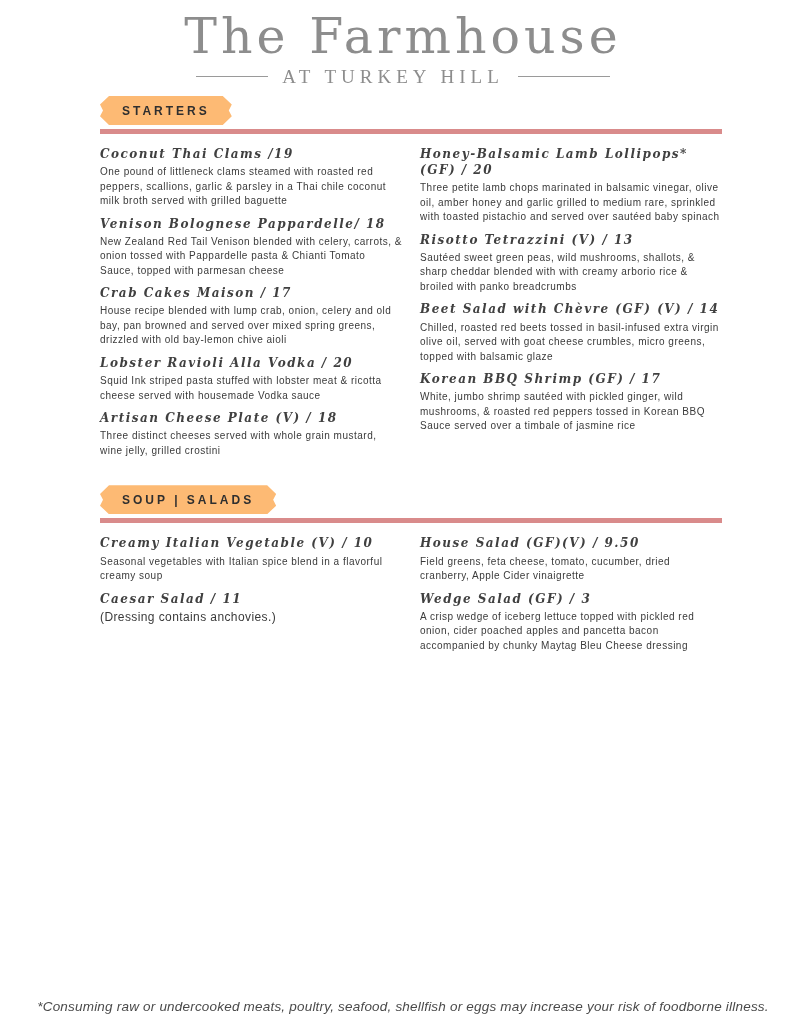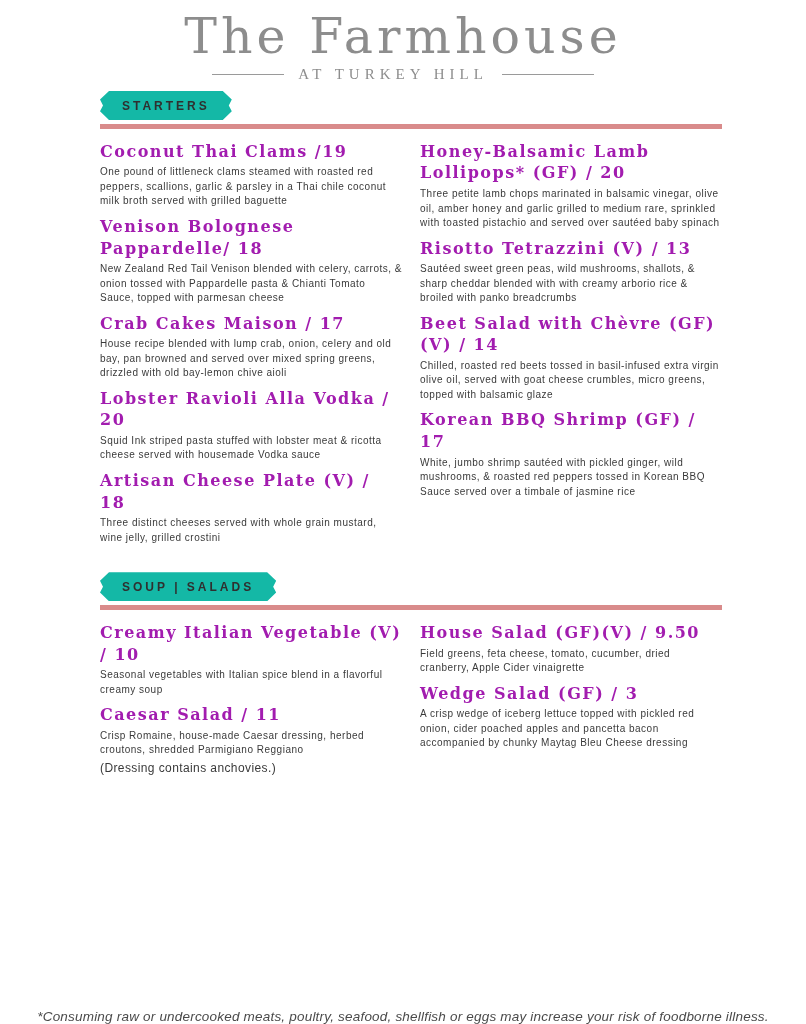--- a/index.html
+++ b/index.html
@@ -27,34 +27,34 @@
     letter-spacing: 4px;
   }
   .logo-sub {
     display: flex;
     align-items: center;
     justify-content: center;
     gap: 14px;
     margin-top: 2px;
     color: #8d8d8d;
     font-family: "Liberation Serif", serif;
-    font-size: 15px;
+    font-size: 19px;
     letter-spacing: 5px;
   }
   .logo-sub .rule-line { height: 1px; background: #9a9a9a; }
   .logo-sub .rule-left  { width: 72px; }
   .logo-sub .rule-right { width: 92px; }
 
   
   .content {
     padding: 8px 84px 0 100px;
   }
   .badge {
     display: inline-block;
-    background: #14b8a6;
+    background: #fdba74;
     color: #2f2f2f;
     font-size: 12px;
     font-weight: 600;
     letter-spacing: 3px;
     padding: 8px 22px 7px 22px;
     clip-path: polygon(9px 0%, calc(100% - 9px) 0%, 100% 30%, calc(100% - 3px) 50%, 100% 70%, calc(100% - 9px) 100%, 9px 100%, 0% 70%, 3px 50%, 0% 30%);
   }
   .rule-red {
     height: 5px;
     background: #d98b8b;
@@ -64,46 +64,47 @@
   .section + .section { margin-top: 20px; }
   .cols {
     display: grid;
     grid-template-columns: 302px 302px;
     column-gap: 18px;
     margin-top: 12px;
   }
   .menu-item { margin-bottom: 7px; }
   .item-title {
     font-family: "DejaVu Serif", serif;
+    font-style: italic;
     font-weight: 700;
-    font-size: 16px;
+    font-size: 12px;
     letter-spacing: 1.5px;
     line-height: 1.35;
-    color: #a21caf;
+    color: #404040;
     margin: 0 0 3px 0;
   }
   .item-desc {
     font-size: 10px;
     line-height: 1.45;
     letter-spacing: 0.5px;
     color: #3a3a3a;
     margin: 0;
   }
   .item-note {
     font-size: 12px;
     letter-spacing: 0.4px;
     color: #3a3a3a;
     margin: 3px 0 0 0;
   }
 
   
   .footer {
     position: absolute;
     left: 0; right: 0;
-    bottom: 0;
+    bottom: 10px;
     text-align: center;
     font-style: italic;
     font-size: 13.5px;
     color: #4a4a4a;
     letter-spacing: 0.2px;
   }
 </style>
 </head>
 <body>
 
@@ -178,21 +179,20 @@
     <div class="rule-red"></div>
     <div class="cols">
   <div class="col">
   <div class="menu-item">
     <h3 class="item-title">Creamy Italian Vegetable (V) / 10</h3>
     <p class="item-desc">Seasonal vegetables with Italian spice blend in a flavorful creamy soup</p>
   </div>
 
   <div class="menu-item">
     <h3 class="item-title">Caesar Salad / 11</h3>
-    <p class="item-desc">Crisp Romaine, house-made Caesar dressing, herbed croutons, shredded Parmigiano Reggiano</p>
   <p class="item-note">(Dressing contains anchovies.)</p>
             </div>
 </div>
 
   <div class="col">
   <div class="menu-item">
     <h3 class="item-title">House Salad (GF)(V) / 9.50</h3>
     <p class="item-desc">Field greens, feta cheese, tomato, cucumber, dried cranberry, Apple Cider vinaigrette</p>
   </div>
 

